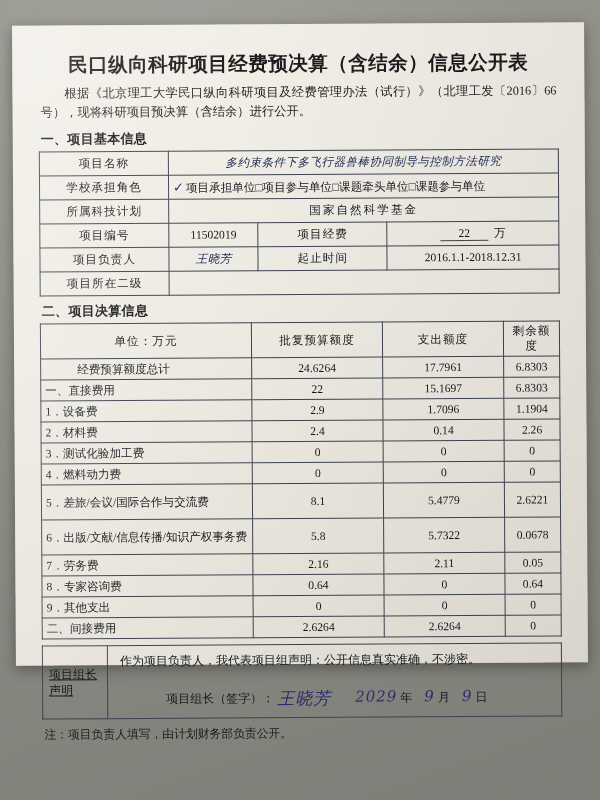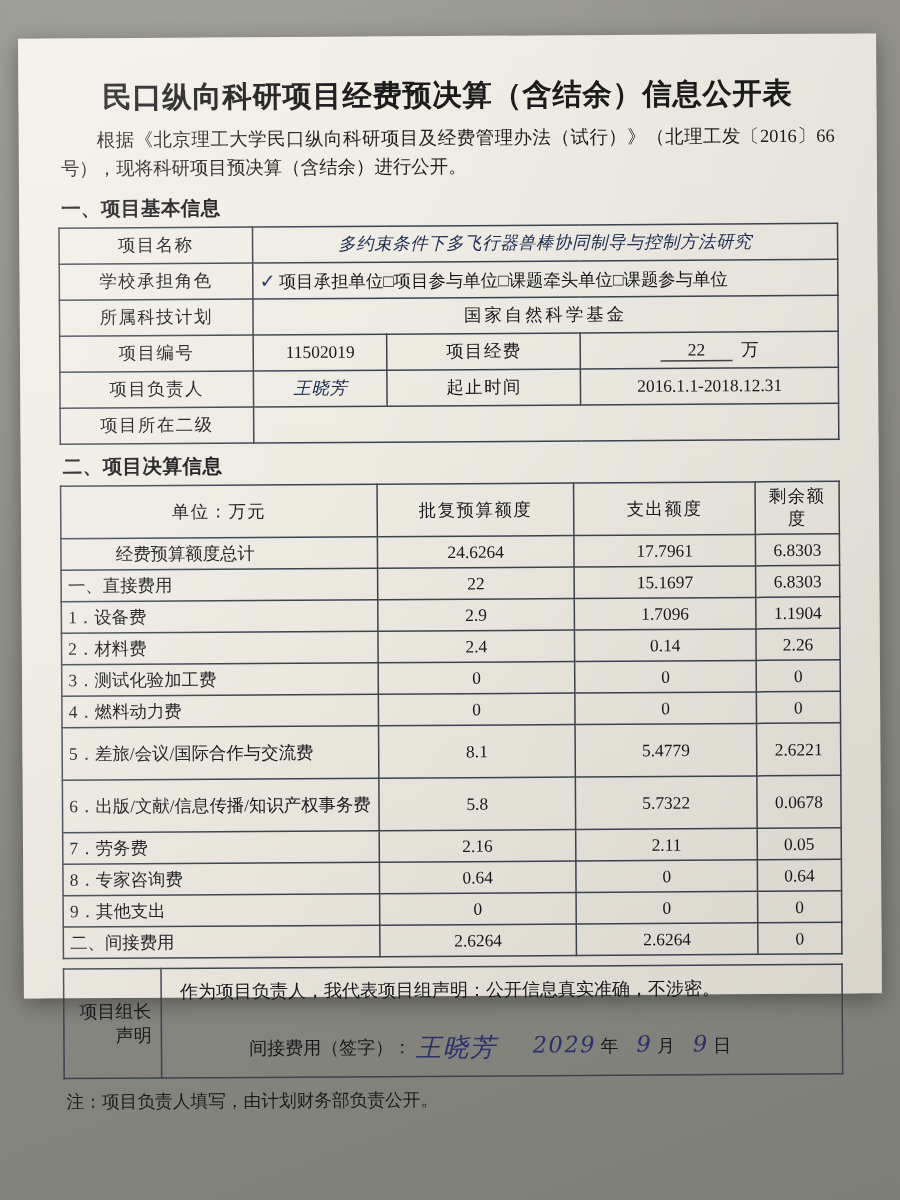--- a/index.html
+++ b/index.html
@@ -110,22 +110,23 @@
   table.fin td.num {
     text-align: center;
   }
   .decl td {
     border: 1px solid #3d4450;
     padding: 5px 6px;
     font-size: 12px;
   }
   .decl .vert {
     width: 52px;
-    text-align: right;
+    text-align: left;
     line-height: 1.35;
+    text-decoration: underline;
   }
   .decl-body {
     height: 62px;
     vertical-align: top;
   }
   .decl-text {
     margin: 2px 0 0 6px;
   }
   .sign-row {
     margin-top: 16px;
@@ -311,21 +312,21 @@
       </tbody>
         </table>
 
       <table class="decl" style="margin-top:6px">
         <tbody>
             <tr>
           <td class="vert">项目组长声明</td>
           <td class="decl-body">
             <div class="decl-text">作为项目负责人，我代表项目组声明：公开信息真实准确，不涉密。</div>
             <div class="sign-row">
-              <span>间接费用（签字）：</span>
+              <span>项目组长（签字）：</span>
               <span class="sign-name">王晓芳</span>
               &nbsp;&nbsp;&nbsp;&nbsp;&nbsp;&nbsp;
               <span class="date-hand">2029</span>
               <span>年</span>
               &nbsp;&nbsp;
               <span class="date-hand">9</span>
               <span>月</span>
               &nbsp;&nbsp;
               <span class="date-hand">9</span>
               <span>日</span>

